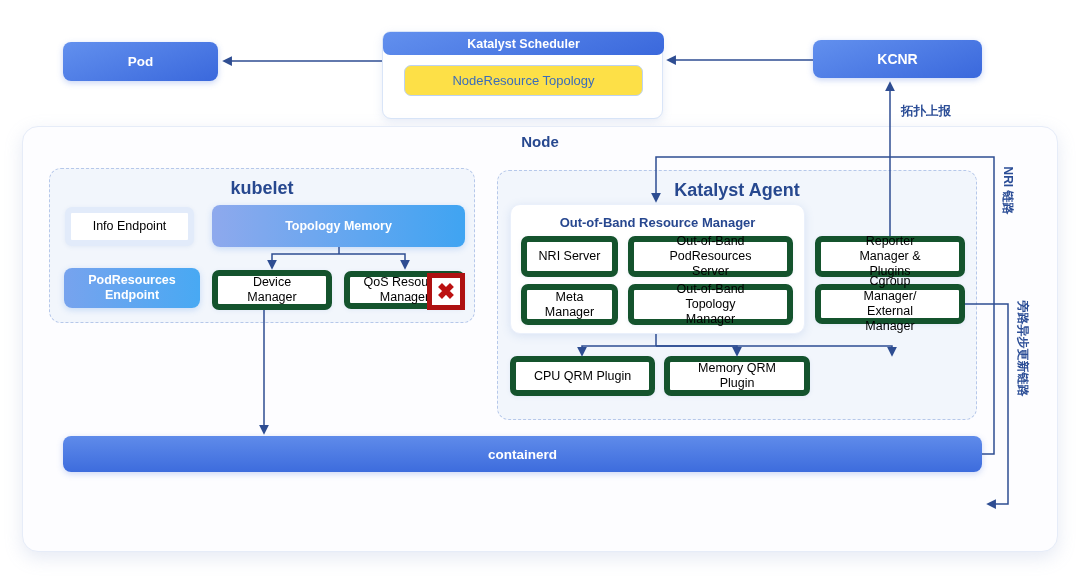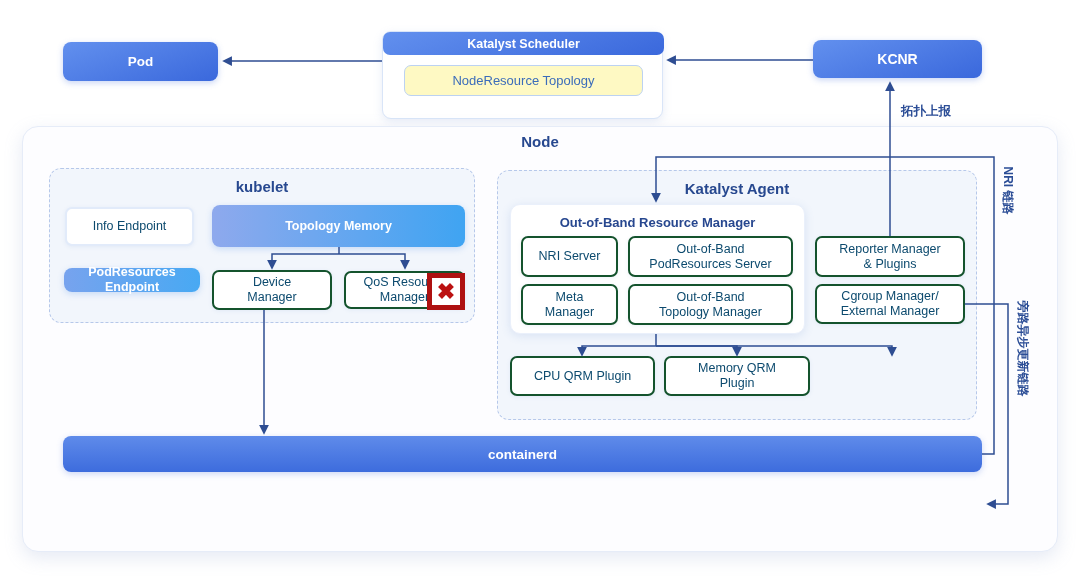--- a/index.html
+++ b/index.html
@@ -22,30 +22,30 @@
     border-radius:8px;color:#fff;font-weight:600;font-size:12.5px;line-height:1.2;
     box-shadow:0 2px 6px rgba(70,140,230,.25);
   }
   .box-sky2{
     background:linear-gradient(90deg,#77a3ee 0%,#48a9f3 100%);
     border-radius:8px;color:#fff;font-weight:600;font-size:12.5px;line-height:1.2;
     box-shadow:0 2px 6px rgba(70,140,230,.25);
   }
   
   .box-white{
-    background:#fff;border:2px solid #14532d;border-radius:7px;
-    color:#0c4a6e;font-size:12.5px;line-height:1.2;
+    background:#fff;border:6px solid #14532d;border-radius:7px;
+    color:#000000;font-size:12.5px;line-height:1.2;
     box-shadow:0 1px 4px rgba(90,130,200,.10);
   }
   
   .group-dashed{
     background:rgba(234,240,250,.55);border:1px dashed #b6c8ea;border-radius:12px;
   }
   .group-title{
-    text-align:center;color:#27488f;font-weight:bold;font-size:15px;padding-top:9px;
+    text-align:center;color:#27488f;font-weight:bold;font-size:18px;padding-top:9px;
   }
   
   .node-box{
     background:#fdfdff;border:1px solid #e6ecf8;border-radius:16px;
     box-shadow:0 6px 18px rgba(140,160,205,.22);
   }
   
   .bar-blue{
     background:linear-gradient(180deg,#5f8bea 0%,#3d6cdd 100%);
     border-radius:8px;color:#fff;font-weight:bold;font-size:13.5px;
@@ -54,21 +54,21 @@
   
   .sched-outer{
     background:#fff;border:1px solid #d9e5f8;border-radius:9px;
     box-shadow:0 3px 10px rgba(120,150,210,.18);
   }
   .sched-header{
     background:linear-gradient(160deg,#6290ee 0%,#3a68dc 100%);
     border-radius:7px;color:#fff;font-weight:bold;font-size:12.5px;
   }
   .sched-inner{
-    background:#fef9c3;border:1px solid #bcd2f2;border-radius:7px;
+    background:#fde047;border:1px solid #bcd2f2;border-radius:7px;
     color:#3b6cba;font-size:13px;
   }
   
   .panel-white{
     background:#fff;border:1px solid #eaf0fb;border-radius:10px;
     box-shadow:0 2px 10px rgba(90,130,200,.16);
   }
   .panel-title{text-align:center;color:#27478f;font-weight:bold;font-size:13px;padding-top:10px;}
 
   .navy-label{color:#2b4d96;font-weight:600;font-size:12.5px;}
@@ -97,21 +97,21 @@
   <div class="abs navy-label" style="left:901px;top:103px;">拓扑上报</div>
 
   <div class="abs node-box" style="left:22px;top:126px;width:1036px;height:426px;"></div>
   <div class="abs" style="left:22px;top:133px;width:1036px;text-align:center;color:#27488f;font-weight:bold;font-size:15px;">Node</div>
 
   <div class="abs group-dashed" style="left:49px;top:168px;width:426px;height:155px;">
     <div class="group-title">kubelet</div>
   </div>
   <div class="abs box-white flexc" style="left:65px;top:207px;width:129px;height:39px;border-color:#e2ebfa;">Info Endpoint</div>
   <div class="abs box-sky flexc" style="left:212px;top:205px;width:253px;height:42px;">Topology Memory</div>
-  <div class="abs box-sky2 flexc" style="left:64px;top:268px;width:136px;height:24px;padding:0 14px;">PodResources Endpoint</div>
+  <div class="abs box-sky2 flexc" style="left:64px;top:268px;width:136px;height:40px;padding:0 14px;">PodResources Endpoint</div>
   <div class="abs box-white flexc" style="left:212px;top:270px;width:120px;height:40px;padding:0 16px;">Device Manager</div>
   <div class="abs box-white flexc" style="left:344px;top:271px;width:121px;height:38px;padding:0 6px;">QoS Resource Manager</div>
   <div class="abs x-icon" style="left:427px;top:273px;width:38px;height:37px;">
       <span>✖</span>
     </div>
 
   <div class="abs group-dashed" style="left:497px;top:170px;width:480px;height:250px;">
     <div class="group-title">Katalyst Agent</div>
   </div>
 

